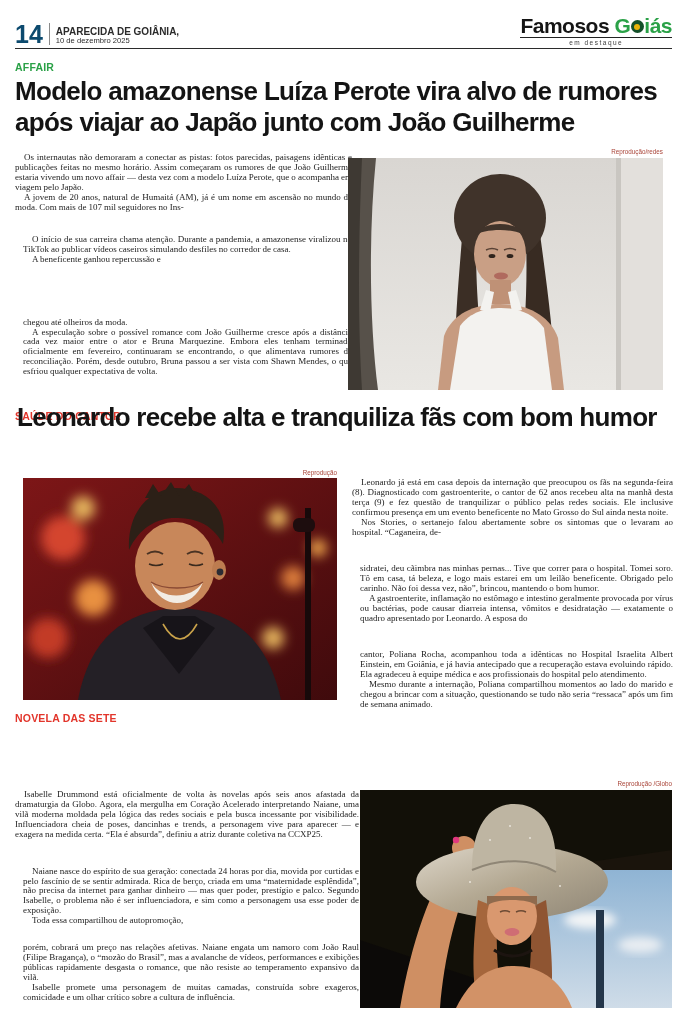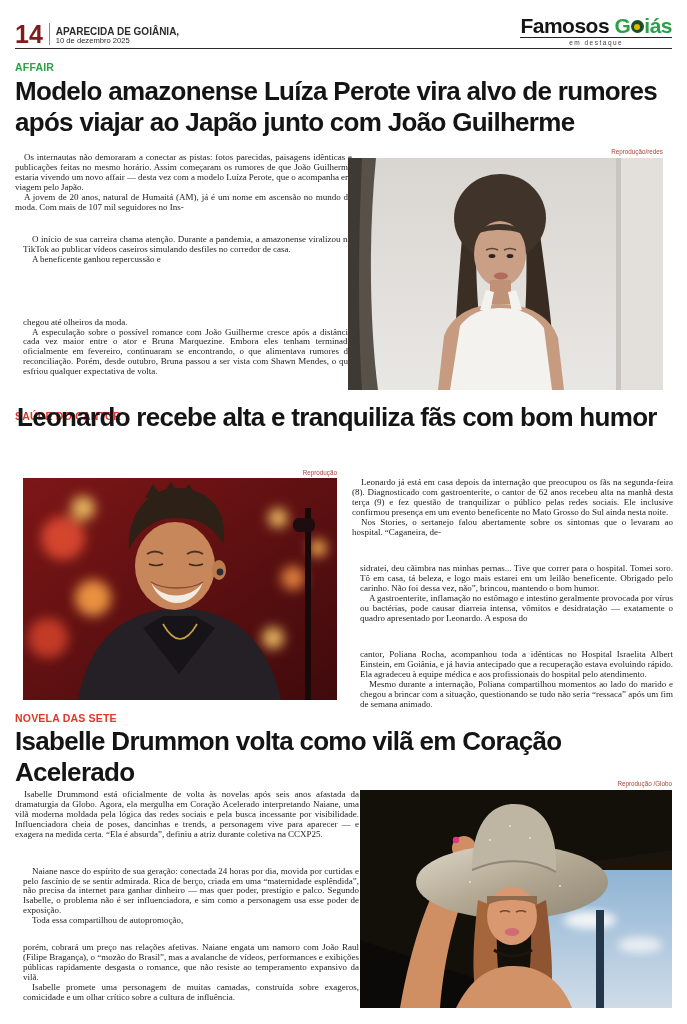--- a/index.html
+++ b/index.html
@@ -3,21 +3,21 @@
 <meta charset="utf-8">
 <style>
   html,body{margin:0;padding:0;background:#ffffff;}
   .page{position:relative;width:687px;height:1024px;background:#fff;overflow:hidden;
         font-family:"Liberation Serif", serif;}
   
   .header{position:absolute;left:15px;top:12px;right:15px;height:34px;
           display:flex;justify-content:space-between;align-items:flex-end;}
   .hleft{display:flex;align-items:flex-end;}
   .pagenum{font-family:"Liberation Sans",sans-serif;font-weight:700;font-size:25px;
-           line-height:24px;color:#7f1d1d;margin-top:31px;}
+           line-height:24px;color:#0c4a6e;margin-top:31px;}
   .hdiv{width:1px;height:22px;background:#8a8a8a;margin:0 6px 1px 6px;}
   .dateblock{font-family:"Liberation Sans",sans-serif;color:#2b2b2b;padding-bottom:1px;}
   .dateblock .l1{font-weight:700;font-size:10px;line-height:9px;}
   .dateblock .l2{font-weight:400;font-size:7.6px;line-height:9px;}
   .logo{font-family:"Liberation Sans",sans-serif;font-weight:700;font-size:21px;
         line-height:21px;letter-spacing:-0.5px;text-align:center;}
   .logo .w1{color:#151515;}
   .logo .w2{color:#2aa147;}
   .badge{display:inline-block;width:13px;height:13px;border-radius:50%;
          background:#14502a;position:relative;vertical-align:baseline;margin:0 0.5px;}
@@ -172,21 +172,20 @@
         <p class="cont">sidratei, deu cãimbra nas minhas pernas... Tive que correr para o hospital. Tomei soro. Tô em casa, tá beleza, e logo mais estarei em um leilão beneficente. Obrigado pelo carinho. Não foi dessa vez, não”, brincou, mantendo o bom humor.</p>
         <p>A gastroenterite, inflamação no estômago e intestino geralmente provocada por vírus ou bactérias, pode causar diarreia intensa, vômitos e desidratação — exatamente o quadro apresentado por Leonardo. A esposa do</p>
       </div>
     <div class="col">
         <p class="cont">cantor, Poliana Rocha, acompanhou toda a idênticas no Hospital Israelita Albert Einstein, em Goiânia, e já havia antecipado que a recuperação estava evoluindo rápido. Ela agradeceu à equipe médica e aos profissionais do hospital pelo atendimento.</p>
         <p>Mesmo durante a internação, Poliana compartilhou momentos ao lado do marido e chegou a brincar com a situação, questionando se tudo não seria “ressaca” após um fim de semana animado.</p>
       </div>
   </div>
 
   <div class="kicker red" style="left:15px;top:712px;">NOVELA DAS SETE</div>
-  <h1 class="headline" style="left:15px;top:726px;margin:0;">Isabelle Drummon volta como vilã em Coração Acelerado</h1>
   <div class="credit" style="left:360px;top:780px;width:312px;">Reprodução /Globo</div>
 
   <div class="cols" style="left:15px;top:790px;width:344px;height:230px;">
     <div class="col">
         <p>Isabelle Drummond está oficialmente de volta às novelas após seis anos afastada da dramaturgia da Globo. Agora, ela mergulha em Coração Acelerado interpretando Naiane, uma vilã moderna moldada pela lógica das redes sociais e pela busca incessante por visibilidade. Influenciadora cheia de poses, dancinhas e trends, a personagem vive para aparecer — e exagera na medida certa. “Ela é absurda”, definiu a atriz durante coletiva na CCXP25.</p>
       </div>
     <div class="col">
         <p>Naiane nasce do espírito de sua geração: conectada 24 horas por dia, movida por curtidas e pelo fascínio de se sentir admirada. Rica de berço, criada em uma “maternidade esplêndida”, não precisa da internet para ganhar dinheiro — mas quer poder, prestígio e palco. Segundo Isabelle, o problema não é ser influenciadora, e sim como a personagem usa esse poder de exposição.</p>
         <p>Toda essa compartilhou de autopromoção,</p>
       </div>

